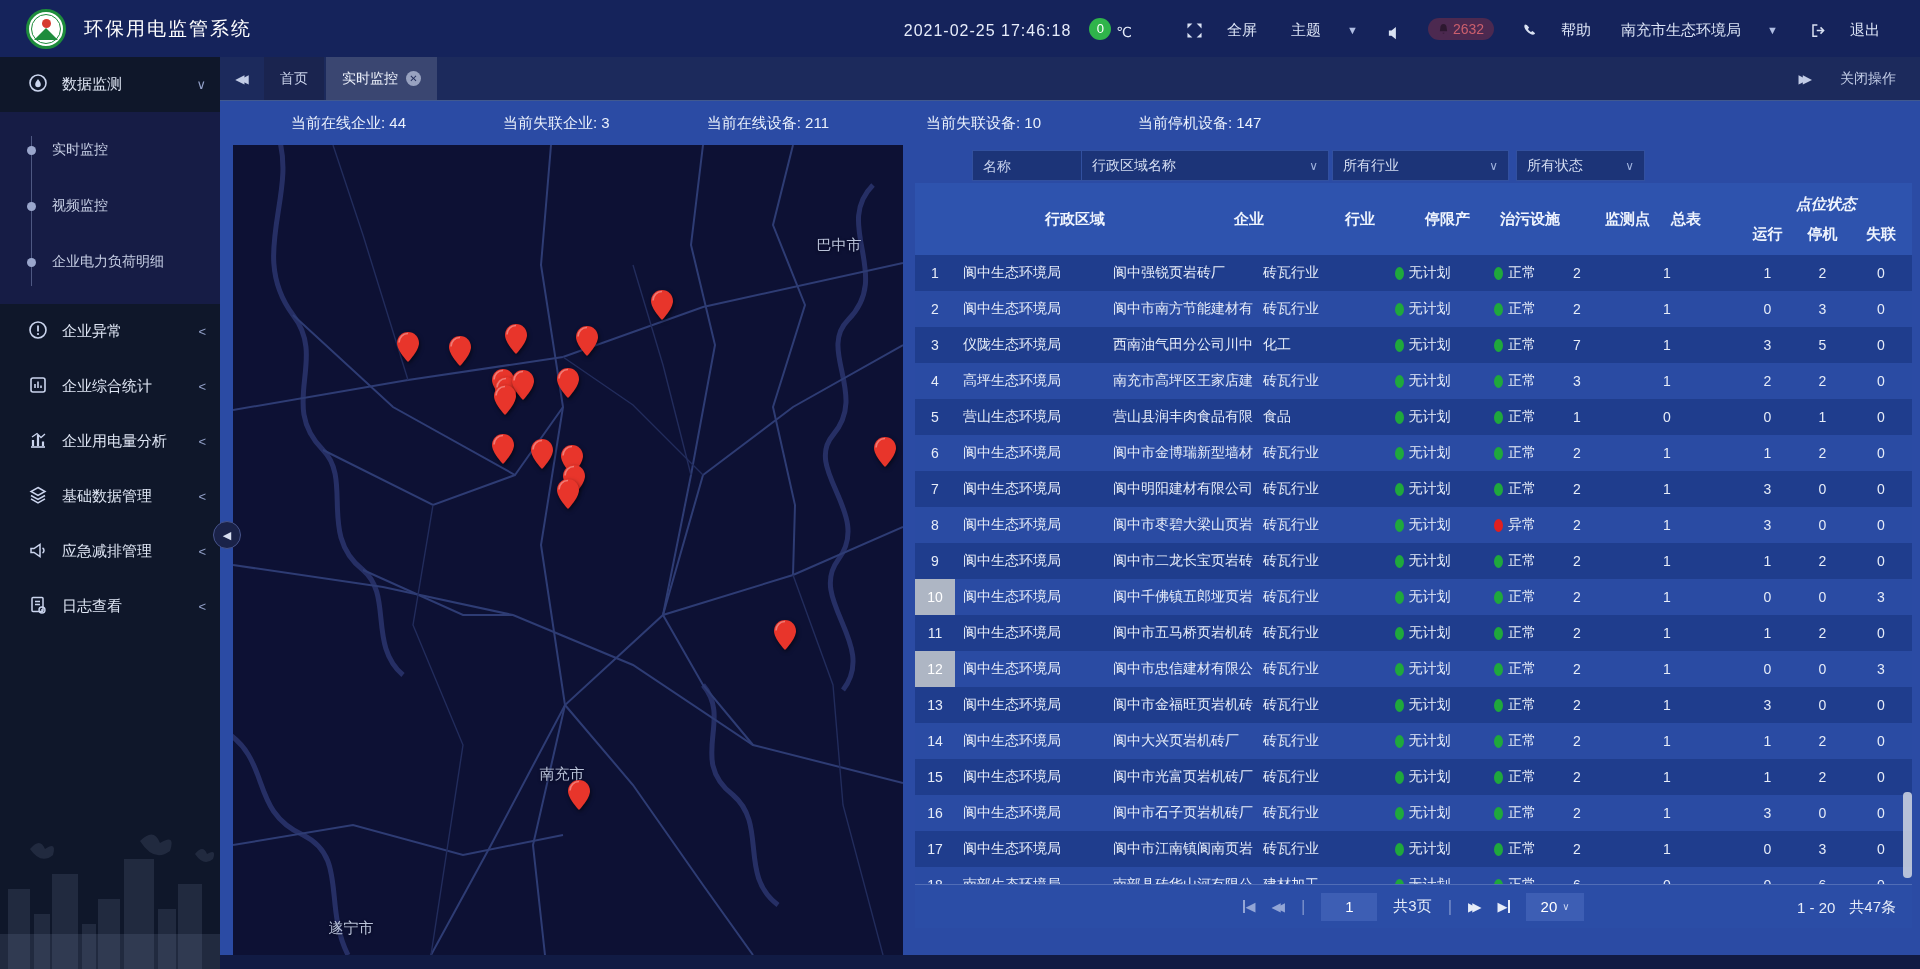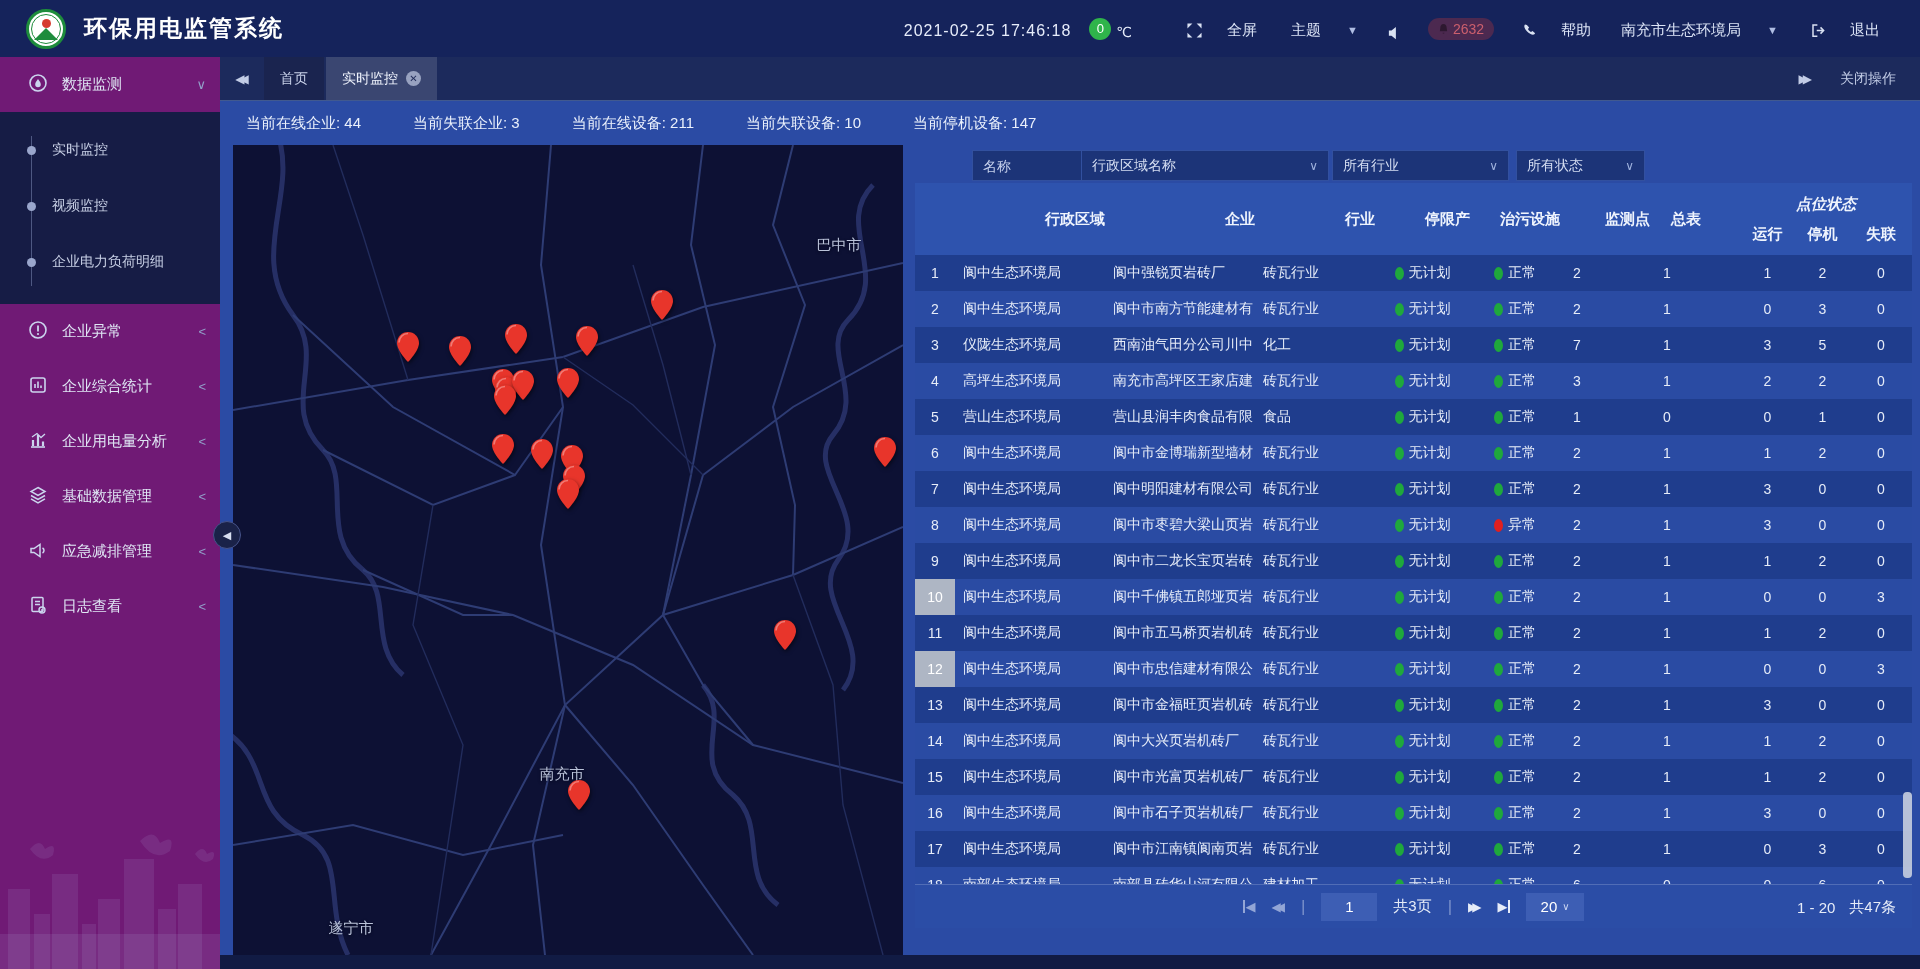--- a/index.html
+++ b/index.html
@@ -7,56 +7,56 @@
   body {
     font-family: "Liberation Sans", "DejaVu Sans", sans-serif;
     background:#2B4BA4; position:relative; color:#E8EEF9;
   }
   
   .app-header{position:absolute;left:0;top:0;width:1920px;height:57px;background:#15235B;display:flex;align-items:center;z-index:30;}
   .logo{width:40px;height:40px;border-radius:50%;background:#fff;border:3px solid #1E8C3C;margin-left:26px;position:relative;flex:0 0 auto;}
   .logo .logo-dot{position:absolute;left:13px;top:7px;width:9px;height:9px;border-radius:50%;background:#D63A2F;}
   .logo .logo-hill{position:absolute;left:5px;top:16px;width:0;height:0;border-left:12px solid transparent;border-right:12px solid transparent;border-bottom:12px solid #1E8C3C;}
   .logo .logo-ring{position:absolute;inset:2px;border:1px solid #1E8C3C;border-radius:50%;}
-  .app-title{color:#FFFFFF;font-size:23px;font-weight:bold;margin-left:18px;letter-spacing:2px;}
+  .app-title{color:#FFFFFF;font-size:19px;font-weight:normal;margin-left:18px;letter-spacing:2px;}
   .header-right{margin-left:auto;display:flex;align-items:flex-end;margin-right:40px;font-size:15px;color:#DCE4F6;}
   .datetime{font-size:16px;color:#E6ECFA;letter-spacing:1px;}
   .temp-badge{width:22px;height:22px;border-radius:50%;background:#2FB44B;color:#fff;font-size:13px;display:flex;align-items:center;justify-content:center;margin-left:18px;}
   .temp-unit{margin-left:5px;font-size:14px;color:#E6ECFA;}
   .hbtn{display:flex;align-items:center;gap:24px;cursor:pointer;white-space:nowrap;}
   .hbtn svg{display:block;}
   .sp-fullscreen{margin-left:54px;}
   .sp-theme{margin-left:34px;}
   .caret{font-size:11px;color:#AFBDE3;margin-left:2px;}
   .sp-speaker{margin-left:30px;}
   .alarm-pill{margin-left:26px;min-width:58px;height:22px;border-radius:11px;background:#4C2950;display:flex;align-items:center;justify-content:center;gap:4px;color:#CC5F6D;font-size:14px;padding:0 10px;}
   .sp-help{margin-left:28px;}
   .sp-org{margin-left:30px;}
   .sp-exit{margin-left:32px;}
   
-  .sidebar{position:absolute;left:0;top:57px;width:220px;height:912px;background:#701a75;z-index:20;overflow:hidden;}
+  .sidebar{position:absolute;left:0;top:57px;width:220px;height:912px;background:#0f172a;z-index:20;overflow:hidden;}
   .menu-item{height:55px;display:flex;align-items:center;padding-left:28px;position:relative;cursor:pointer;color:#DFE6F4;font-size:15px;}
   .menu-item .mi-label{margin-left:14px;}
   .menu-item .mi-chevron{position:absolute;right:14px;font-size:13px;color:#93A1C9;}
   .submenu{background:#161C45;padding:10px 0 14px 0;position:relative;}
   .submenu .rail{position:absolute;left:31px;top:24px;bottom:18px;width:1px;background:#7E8BB4;opacity:.55;}
   .sub-item{height:56px;display:flex;align-items:center;padding-left:52px;position:relative;color:#C6CEE4;font-size:14px;cursor:pointer;}
   .sub-item .dot{position:absolute;left:27px;width:9px;height:9px;border-radius:50%;background:#9AA6CC;}
   .skyline{position:absolute;left:0;bottom:0;width:220px;height:140px;opacity:.8;}
   
   .tabbar{position:absolute;left:220px;top:57px;width:1700px;height:43px;background:#1C2A5C;display:flex;align-items:stretch;z-index:10;}
   .tab-scroll{width:44px;display:flex;align-items:center;justify-content:center;color:#C2CCE6;cursor:pointer;}
   .dbl{letter-spacing:-5px;font-size:12px;display:inline-block;padding-right:5px;}
   .tab{padding:0 16px;display:flex;align-items:center;gap:8px;font-size:14px;color:#C9D2EA;cursor:pointer;background:#1A244F;margin-right:2px;}
   .tab.active{background:#3A4671;color:#EDF1FB;}
   .tab-close{width:15px;height:15px;border-radius:50%;background:#98A2C0;color:#232E5C;font-size:10px;line-height:15px;text-align:center;display:inline-block;}
   .tabbar-right{margin-left:auto;display:flex;align-items:center;gap:28px;padding-right:24px;color:#C2CCE6;font-size:14px;}
   
   .stats-bar{position:absolute;left:220px;top:100px;width:1700px;height:45px;background:#2B4BA4;border-top:1px solid #41598F;display:flex;align-items:center;padding-left:26px;gap:52px;font-size:15px;color:#EAF0FC;z-index:5;}
-  .stat{white-space:nowrap;}
+  .stat{white-space:nowrap;margin-left:45px;}
   
   .map{position:absolute;left:233px;top:145px;width:670px;height:810px;background:#0D1134;overflow:hidden;z-index:4;}
   .map svg.roads{position:absolute;left:0;top:0;}
   .city-label{position:absolute;color:#BAC3D9;font-size:15px;text-shadow:0 1px 3px #05071d;white-space:nowrap;transform:translate(-50%,-50%);}
   .pin{position:absolute;width:22px;height:30px;margin-left:-11px;margin-top:-30px;filter:drop-shadow(1px 2px 2px rgba(0,0,0,.55));}
   .collapse-btn{position:absolute;left:213px;top:521px;width:28px;height:28px;border-radius:50%;background:#1A2248;border:1px solid #46538A;color:#D7DEF0;display:flex;align-items:center;justify-content:center;font-size:11px;z-index:25;cursor:pointer;}
   
   .filter{position:absolute;top:150px;height:31px;background:#1C3478;border:1px solid #32509F;color:#D5DEF2;font-size:14px;display:flex;align-items:center;padding:0 10px;z-index:5;}
   .filter .chev{margin-left:auto;color:#9FB2DE;font-size:12px;}
   #f-name{left:972px;width:150px;}
@@ -418,21 +418,21 @@
   <span class="chev">∨</span>
 </div>
 <div class="filter" id="f-status">
   <span>所有状态</span>
   <span class="chev">∨</span>
 </div>
 
 <div class="tbl">
   <div class="tbl-head">
     <div class="th" style="left:40px;width:150px;">行政区域</div>
-    <div class="th" style="left:190px;width:150px;">企业</div>
+    <div class="th" style="left:199px;width:150px;">企业</div>
     <div class="th" style="left:340px;width:120px;">行业</div>
     <div class="th" style="left:460px;width:95px;">停限产</div>
     <div class="th" style="left:555px;width:90px;">治污设施</div>
     <div class="th" style="left:645px;width:90px;">监测点</div>
     <div class="th" style="left:696px;width:90px;">总表</div>
     <div class="th-group" style="left:825px;width:172px;">点位状态</div>
     <div class="th-sub" style="left:825px;width:55px;">运行</div>
     <div class="th-sub" style="left:880px;width:55px;">停机</div>
     <div class="th-sub" style="left:935px;width:62px;">失联</div>
   </div>

